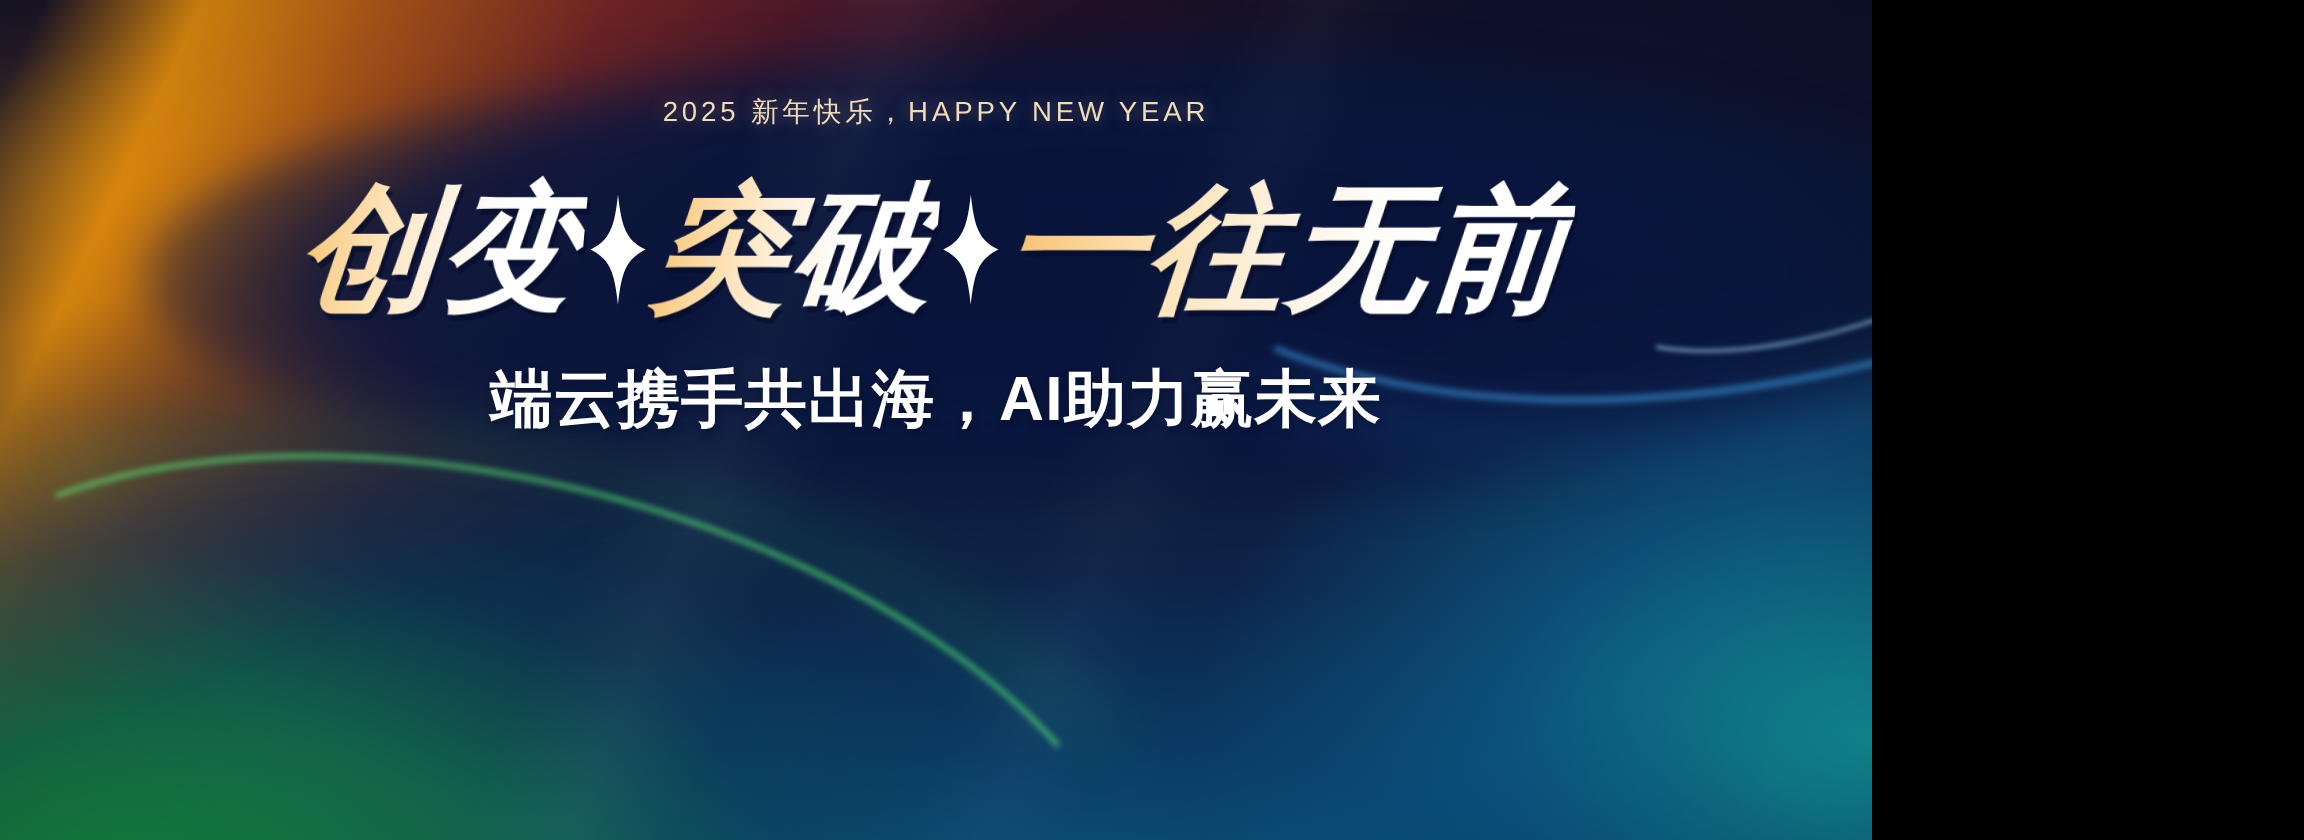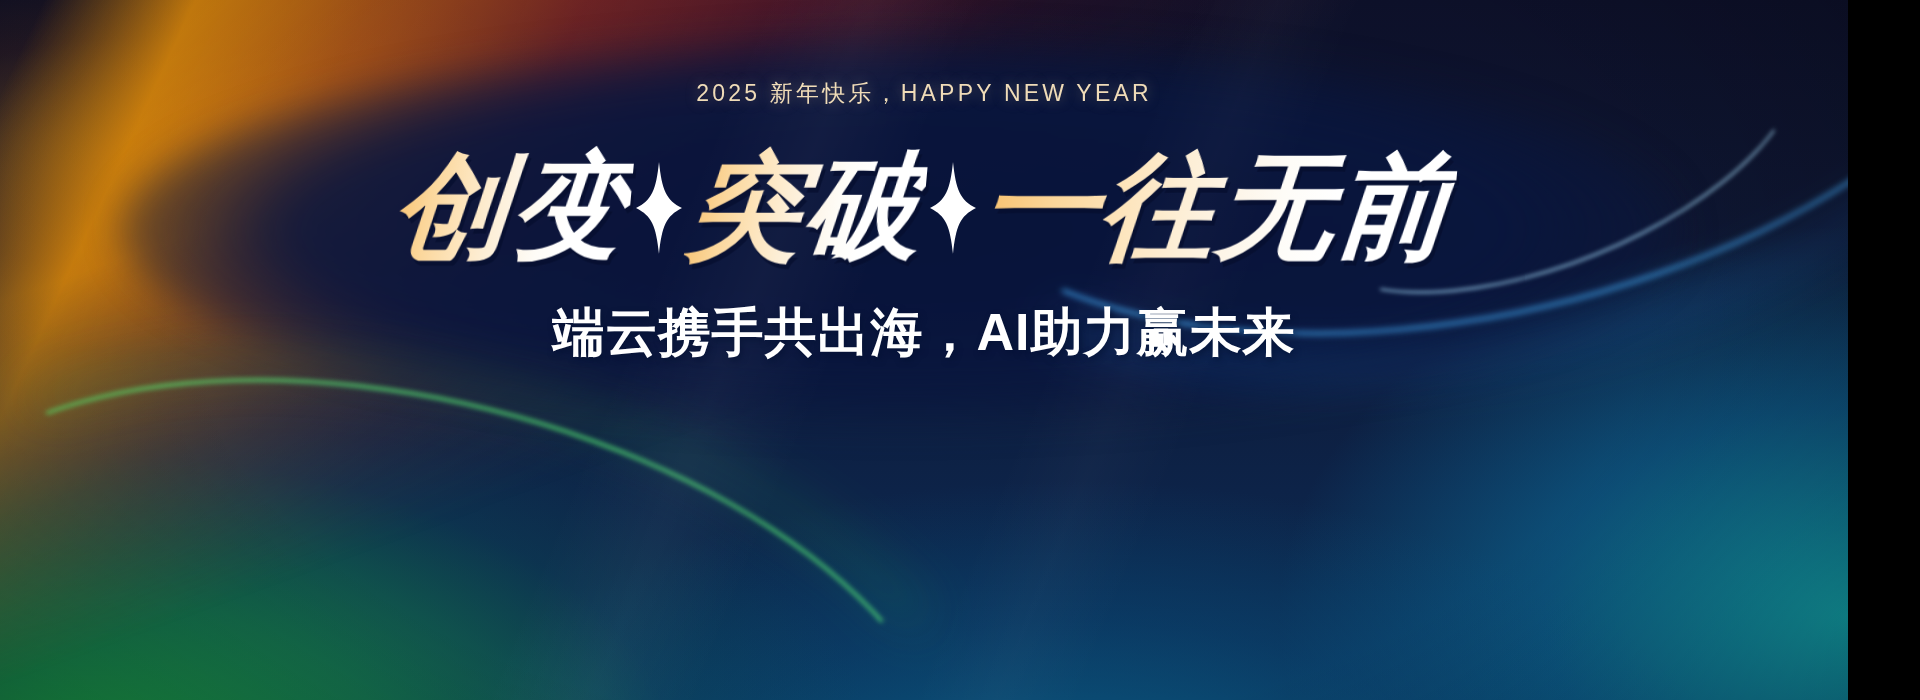--- a/index.html
+++ b/index.html
@@ -2,21 +2,21 @@
 <html><head>
 <meta charset="utf-8">
 <style>
   html, body {
     margin: 0;
     padding: 0;
     background: #000;
   }
   #banner {
     position: relative;
-    width: 1848px;
+    width: 1560px;
     height: 700px;
     overflow: hidden;
     font-family: "Liberation Sans", "DejaVu Sans", sans-serif;
     background: #15803d;
   }
 
   
   .bg-layer {
     position: absolute;
     inset: 0;

